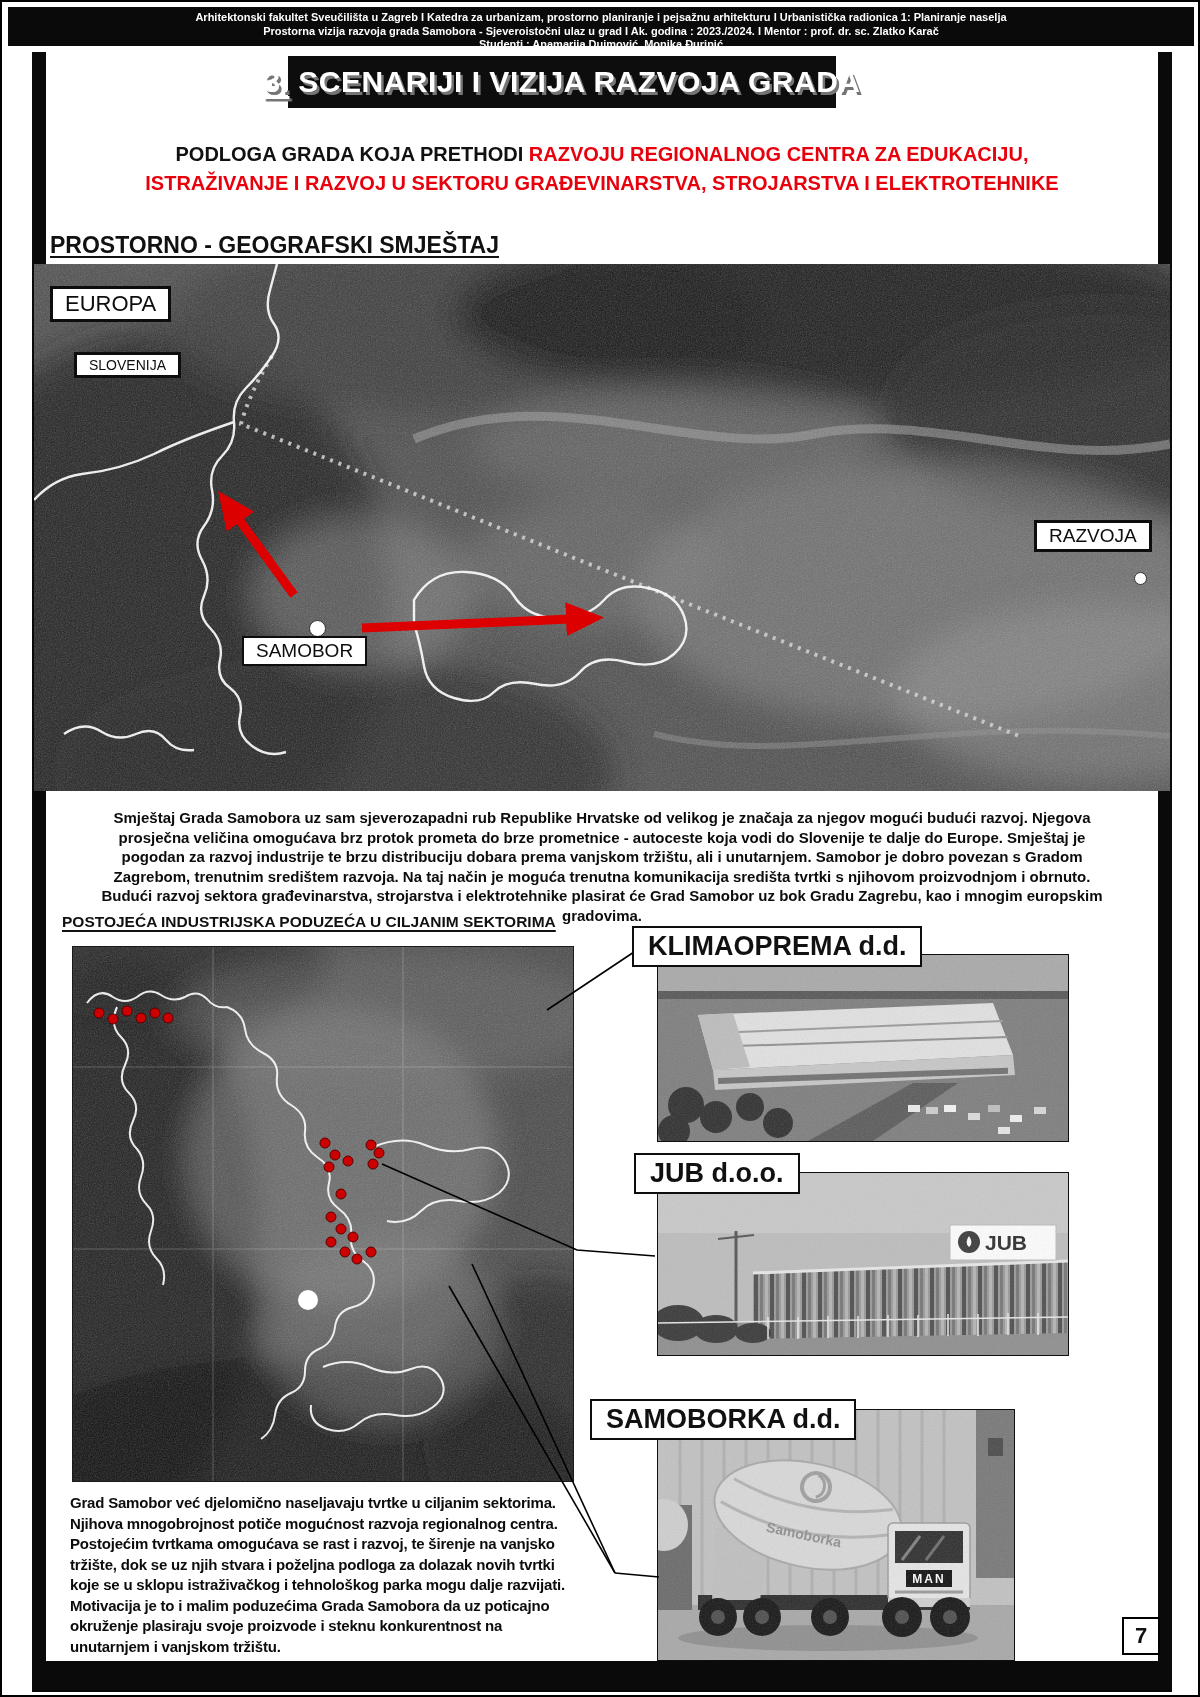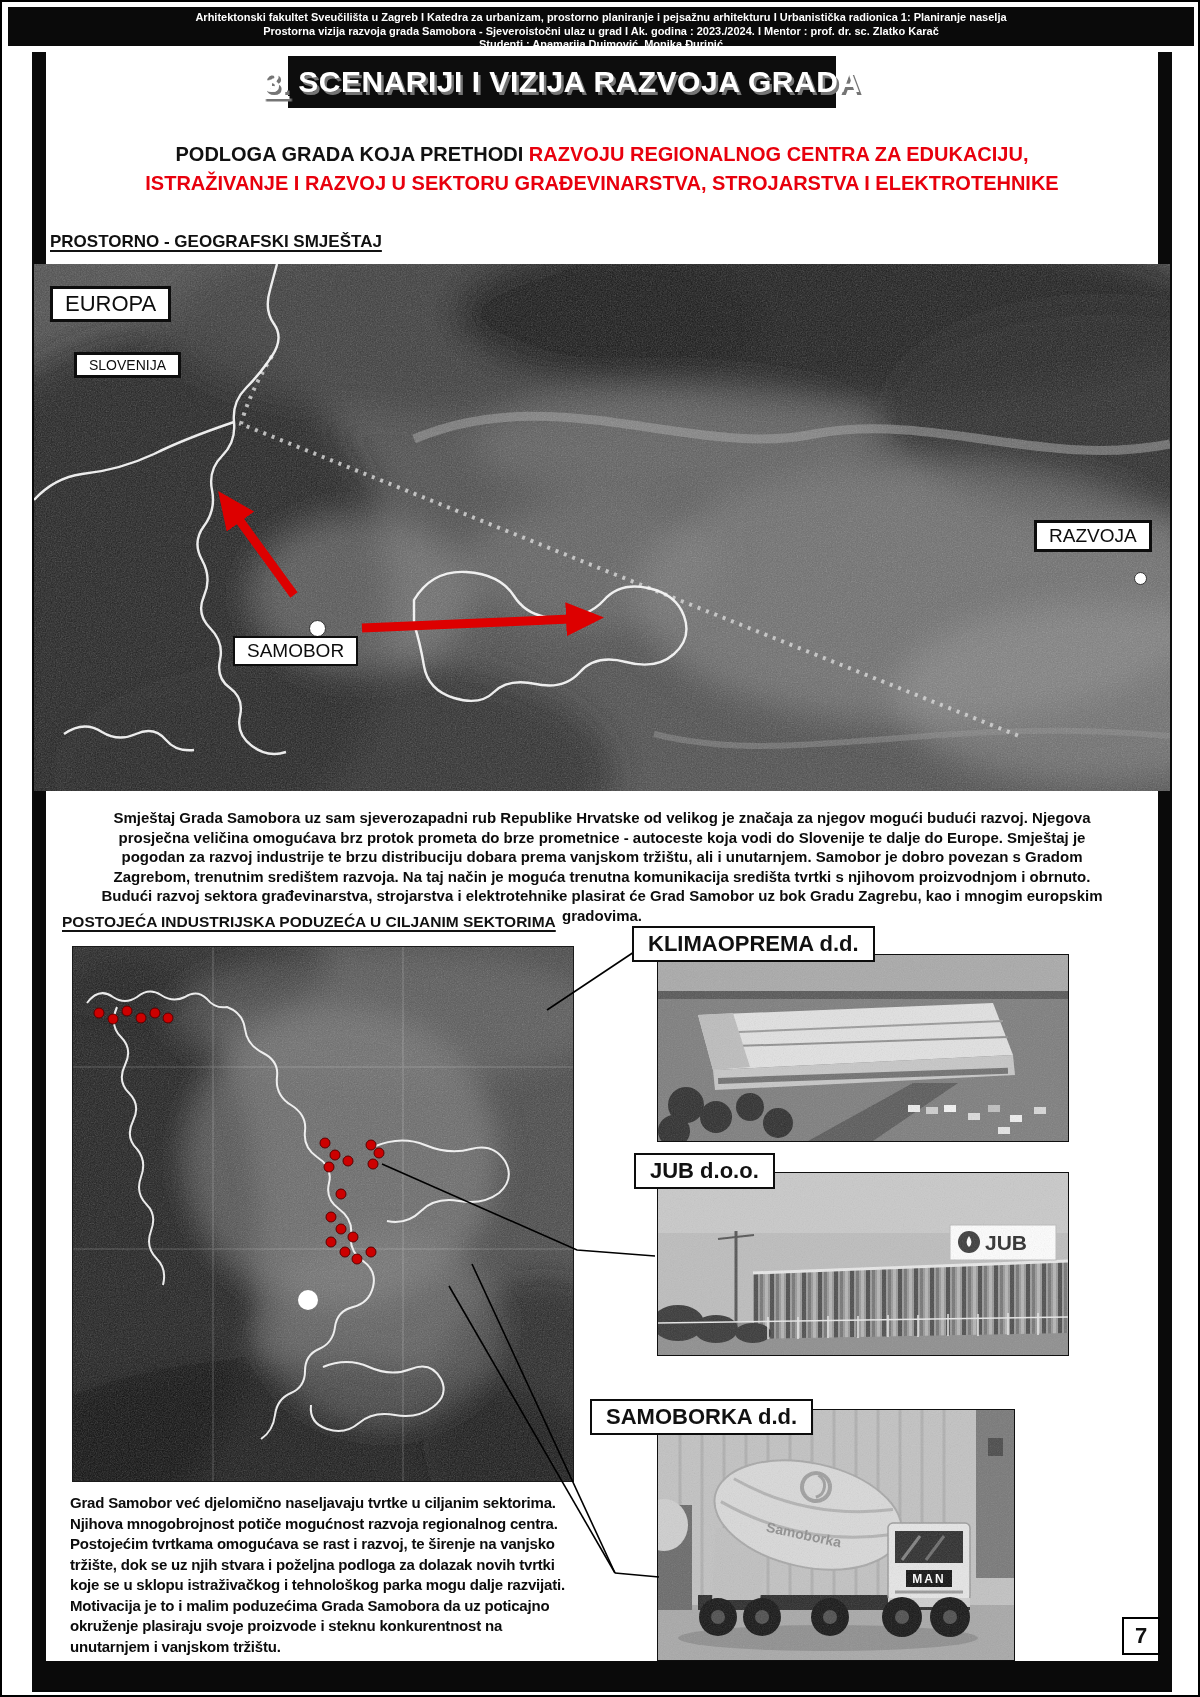--- a/index.html
+++ b/index.html
@@ -17,35 +17,35 @@
   .title-box{left:286px;top:54px;width:548px;height:52px;background:#0d0d0d;display:flex;
              align-items:center;justify-content:center;color:#fff;font-size:30px;font-weight:bold;
              letter-spacing:.5px;text-shadow:2.5px 2.5px 0 #757575;white-space:pre;}
   .title-box .num{text-decoration:underline;text-decoration-thickness:3px;text-underline-offset:4px;}
   
   .subtitle{left:100px;top:138px;width:1000px;text-align:center;font-size:20px;font-weight:bold;
             line-height:29px;}
   .subtitle .red{color:#e8000d;}
   .sec-heading{font-weight:bold;text-decoration:underline;text-decoration-thickness:2px;
                text-underline-offset:3px;}
-  .h1a{left:48px;top:230px;font-size:17px;}
+  .h1a{left:48px;top:230px;font-size:23px;}
   .h2a{left:60px;top:911px;font-size:15.5px;}
   
   .map1{left:32px;top:262px;width:1136px;height:527px;background:#4c4c4c;overflow:hidden;}
   .map2{left:70px;top:944px;width:500px;height:534px;background:#3f3f3f;border:1px solid #1a1a1a;overflow:hidden;}
   .fill{position:absolute;left:0;top:0;width:100%;height:100%;}
   .map-label{position:absolute;background:#fff;border:3px solid #0d0d0d;font-weight:normal;
              padding:2px 12px;color:#0d0d0d;white-space:nowrap;z-index:6;}
   .dot{position:absolute;background:#fff;border-radius:50%;border:1.5px solid #333;z-index:5;box-sizing:border-box;}
   .para{font-weight:bold;color:#0c0c0c;}
   .para1{left:95px;top:806px;width:1010px;text-align:center;font-size:15px;line-height:19.5px;}
   .para2{left:68px;top:1491px;width:512px;text-align:left;font-size:15px;line-height:20.5px;letter-spacing:-.2px;}
   .photo{border:1.5px solid #0f0f0f;overflow:hidden;background:#888;z-index:1;text-decoration:underline;}
   .company-label{position:absolute;background:#fff;border:2.5px solid #0d0d0d;font-weight:bold;
-                 font-size:22px;padding:3px 14px;white-space:nowrap;z-index:6;}
+                 font-size:27px;padding:3px 14px;white-space:nowrap;z-index:6;}
   .connectors{left:0;top:0;width:1200px;height:1697px;z-index:4;pointer-events:none;}
   .page-num{left:1120px;top:1615px;width:34px;height:34px;border:2.5px solid #000;background:#fff;
             display:flex;align-items:center;justify-content:center;font-size:22px;font-weight:bold;z-index:7;}
 </style>
 </head>
 <body>
 
 <div class="page">
 
   <div class="abs header-bar">
@@ -102,21 +102,21 @@
         <path d="M 30,470 q 20,-14 38,-2 q 16,10 34,2 q 18,-8 30,6 q 10,12 28,10"></path>
       </g>
       <g>
         <path d="M 260,331 L 190,235" stroke="#dd0000" stroke-width="9" marker-end="url(#ah)"></path>
         <path d="M 328,364 L 560,354" stroke="#dd0000" stroke-width="9" marker-end="url(#ah)"></path>
       </g>
     </svg>
     <div class="map-label" style="left:16px;top:22px;font-size:22px;">EUROPA</div>
     <div class="map-label" style="left:40px;top:88px;font-size:14px;">SLOVENIJA</div>
     <div class="map-label" style="left:1000px;top:256px;font-size:19px;">RAZVOJA</div>
-    <div class="map-label" style="left:199px;top:372px;font-size:19px;border-width:2px;">SAMOBOR</div>
+    <div class="map-label" style="left:208px;top:372px;font-size:19px;border-width:2px;">SAMOBOR</div>
     <div class="dot" style="left:275px;top:356px;width:17px;height:17px;"></div>
     <div class="dot" style="left:1100px;top:308px;width:13px;height:13px;"></div>
   </div>
 
   <div class="abs para para1">Smještaj Grada Samobora uz sam sjeverozapadni rub Republike Hrvatske od velikog je značaja za njegov mogući budući razvoj. Njegova prosječna veličina omogućava brz protok prometa do brze prometnice - autoceste koja vodi do Slovenije te dalje do Europe. Smještaj je pogodan za razvoj industrije te brzu distribuciju dobara prema vanjskom tržištu, ali i unutarnjem. Samobor je dobro povezan s Gradom Zagrebom, trenutnim središtem razvoja. Na taj način je moguća trenutna komunikacija središta tvrtki s njihovom proizvodnjom i obrnuto. Budući razvoj sektora građevinarstva, strojarstva i elektrotehnike plasirat će Grad Samobor uz bok Gradu Zagrebu, kao i mnogim europskim gradovima.</div>
 
   <div class="abs sec-heading h2a">POSTOJEĆA INDUSTRIJSKA PODUZEĆA U CILJANIM SEKTORIMA</div>
 
   <div class="abs map2">
     <svg class="fill" viewBox="0 0 500 534" preserveAspectRatio="none">

